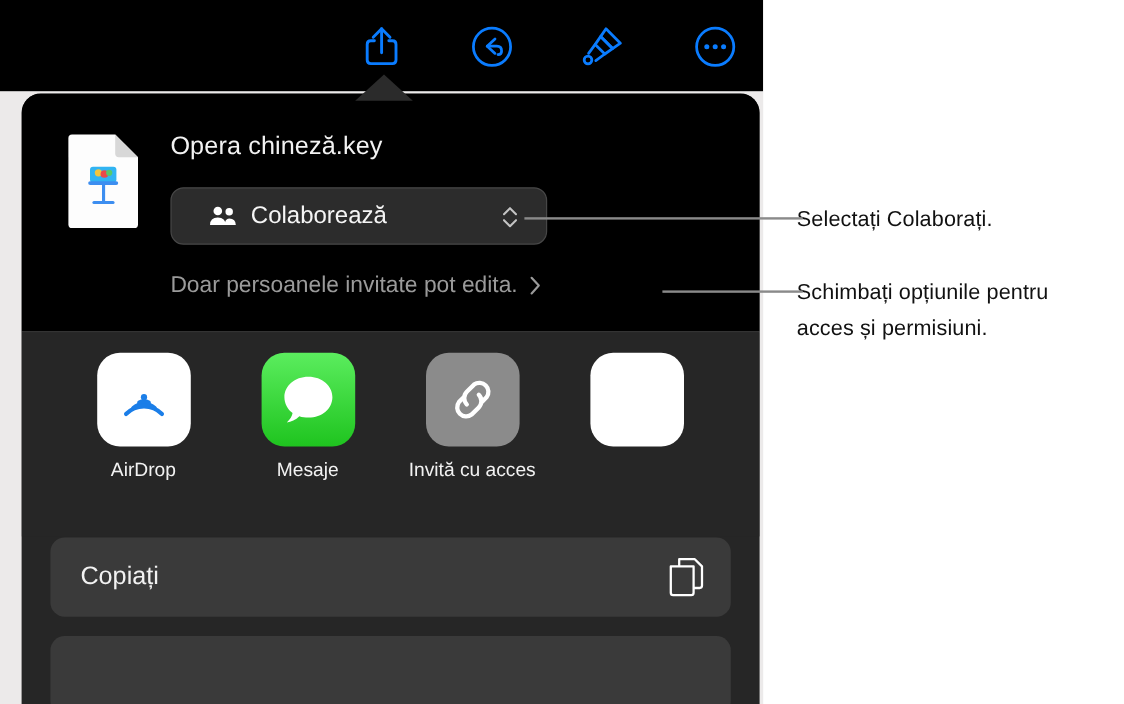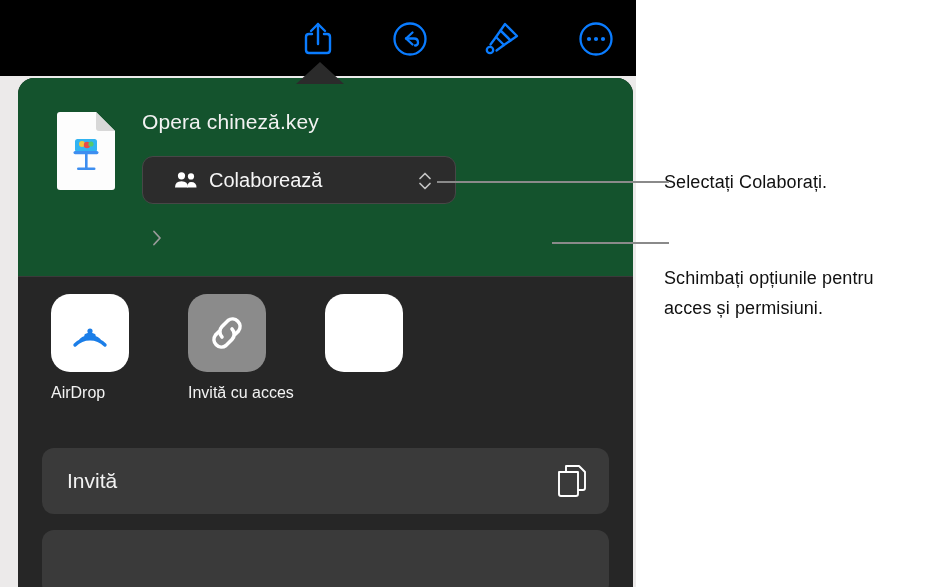--- a/index.html
+++ b/index.html
@@ -72,21 +72,21 @@
     border-radius: 16px 16px 0 0;
     overflow: hidden;
   }
 
   
   #popover-header {
     position: absolute;
     left: 0; top: 0;
     width: 615px;
     height: 198px;
-    background: #14532d;
+    background: #000000;
   }
   #doc-icon {
     position: absolute;
     left: 37px;
     top: 33px;
     width: 62px;
     height: 80px;
   }
   #doc-title {
     position: absolute;
@@ -168,21 +168,21 @@
     display: flex;
     align-items: flex-start;
     padding-left: 33px;
     box-sizing: border-box;
   }
   .app-item {
     width: 137px;
     flex: none;
     display: flex;
     flex-direction: column;
-    align-items: flex-start;
+    align-items: center;
     padding-top: 17px;
   }
   .app-tile {
     width: 78px;
     height: 78px;
     border-radius: 19px;
     display: flex;
     align-items: center;
     justify-content: center;
     overflow: hidden;
@@ -231,21 +231,21 @@
   #leader-2 { left: 552px; top: 242px; width: 117px; }
 
   .annotation {
     position: absolute;
     color: #111111;
     font-size: 18px;
     line-height: 30px;
     letter-spacing: .1px;
   }
   #annotation-1 { left: 664px; top: 167px; width: 268px; }
-  #annotation-2 { left: 664px; top: 228px; width: 262px; margin-top: 35px; }
+  #annotation-2 { left: 664px; top: 228px; width: 262px; }
 </style>
 </head>
 <body>
 
 <div id="screenshot-region">
 
   <div id="toolbar">
 
     <div class="toolbar-icon" style="left:295px;">
       <svg width="34" height="36" viewBox="0 0 34 36" fill="none" stroke="#0a7cff" stroke-width="2.4" stroke-linecap="round" stroke-linejoin="round">
@@ -317,20 +317,21 @@
         <span id="collab-label">Colaborează</span>
         <span id="collab-chevron">
           <svg width="16" height="22" viewBox="0 0 16 22" fill="none" stroke="#c3c3c3" stroke-width="1.7" stroke-linecap="round" stroke-linejoin="round">
             <path d="M3 8.5 L8 3.5 L13 8.5"></path>
             <path d="M3 13.5 L8 18.5 L13 13.5"></path>
           </svg>
         </span>
       </div>
 
       <div id="permissions-row">
+        <span id="permissions-text">Doar persoanele invitate pot edita.</span>
         <span id="permissions-chevron">
           <svg width="10" height="18" viewBox="0 0 10 18" fill="none" stroke="#9a9a9a" stroke-width="1.8" stroke-linecap="round" stroke-linejoin="round">
             <path d="M2 2.5 L8 9 L2 15.5"></path>
           </svg>
         </span>
       </div>
     </div>
 
     <div id="header-separator"></div>
 
@@ -341,20 +342,28 @@
           <svg width="58" height="58" viewBox="0 0 58 58" fill="none" stroke="#1b7ee8" stroke-width="3.4" stroke-linecap="round">
             <path d="M14 41 A21 21 0 0 1 44 41"></path>
             <path d="M20 36 A14 14 0 0 1 38 36"></path>
             <path d="M25 31.5 A7.5 7.5 0 0 1 33 31.5"></path>
             <circle cx="29" cy="27" r="2.6" fill="#1b7ee8" stroke="none"></circle>
           </svg>
         </div>
         <div class="app-label">AirDrop</div>
       </div>
 
+      <div class="app-item">
+        <div class="app-tile" style="background:linear-gradient(#5bed5e,#1fc41f);">
+          <svg width="58" height="58" viewBox="0 0 58 58" fill="#ffffff">
+            <path d="M29 10 C40.5 10 49 17.6 49 27 C49 36.4 40.5 44 29 44 C26.3 44 23.8 43.6 21.5 42.8 C18.5 45.8 14.5 47.6 11 48 C13.8 45.6 15.5 42.6 15.8 40.2 C11.6 37 9 32.3 9 27 C9 17.6 17.5 10 29 10 Z"></path>
+          </svg>
+        </div>
+        <div class="app-label">Mesaje</div>
+      </div>
 
 
       <div class="app-item">
         <div class="app-tile" style="background:#8b8b8b;">
           <svg width="58" height="58" viewBox="0 0 58 58" fill="none" stroke="#ffffff" stroke-width="3.6" stroke-linecap="round">
             <path d="M24 33 A7.5 7.5 0 0 1 24 22.5 L30 16.5 A7.5 7.5 0 0 1 40.5 27 L37 30.5"></path>
             <path d="M34 25 A7.5 7.5 0 0 1 34 35.5 L28 41.5 A7.5 7.5 0 0 1 17.5 31 L21 27.5"></path>
           </svg>
         </div>
         <div class="app-label">Invită cu acces</div>
@@ -362,21 +371,21 @@
 
       <div class="app-item">
         <div class="app-tile" style="background:#ffffff;">
           
         </div>
 
       </div>
     </div>
 
     <div class="action-row" id="action-copy">
-      <span class="action-label">Invită</span>
+      <span class="action-label">Copiați</span>
       <span class="action-icon">
         <svg width="30" height="34" viewBox="0 0 30 34" fill="none" stroke="#ffffff" stroke-width="1.9" stroke-linejoin="round">
           <path d="M9 2 L22 2 L28 8 L28 24 Q28 26 26 26 L11 26 Q9 26 9 24 Z"></path>
           <path d="M21 8 L2 8 Q2 8 2 10 L2 30 Q2 32 4 32 L19 32 Q21 32 21 30 Z" fill="#3a3a3a"></path>
         </svg>
       </span>
     </div>
 
     <div class="action-row" id="action-second"></div>
   </div>

